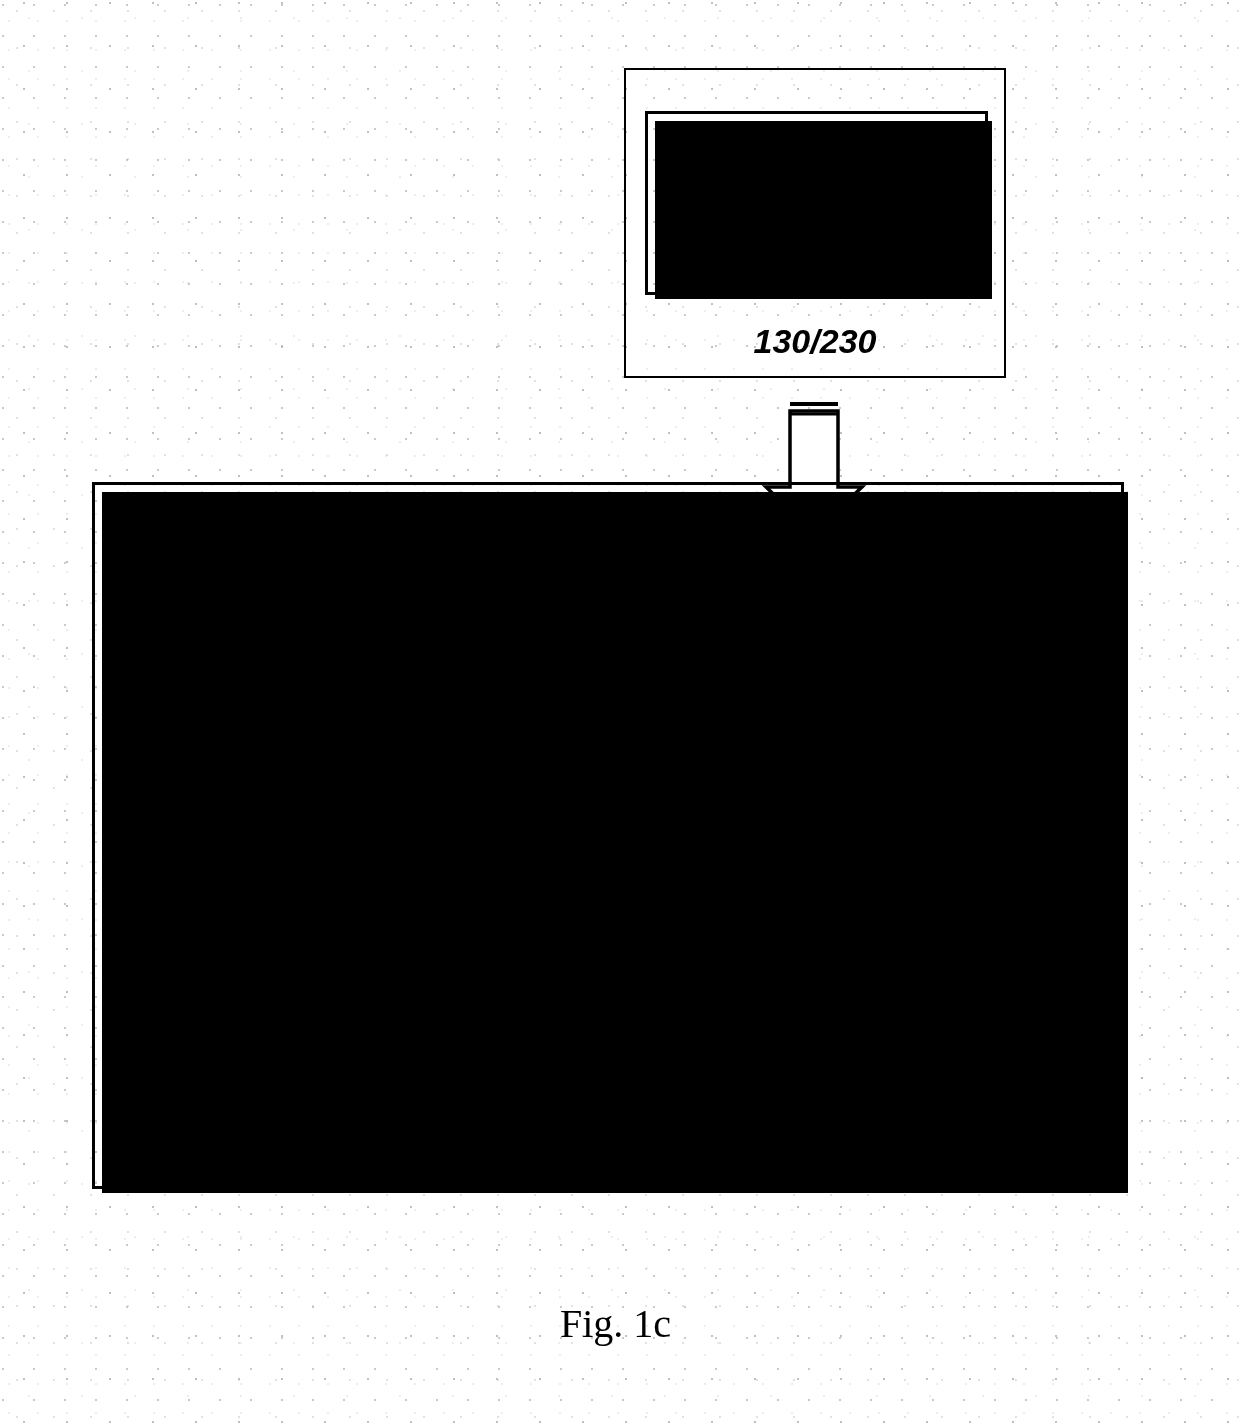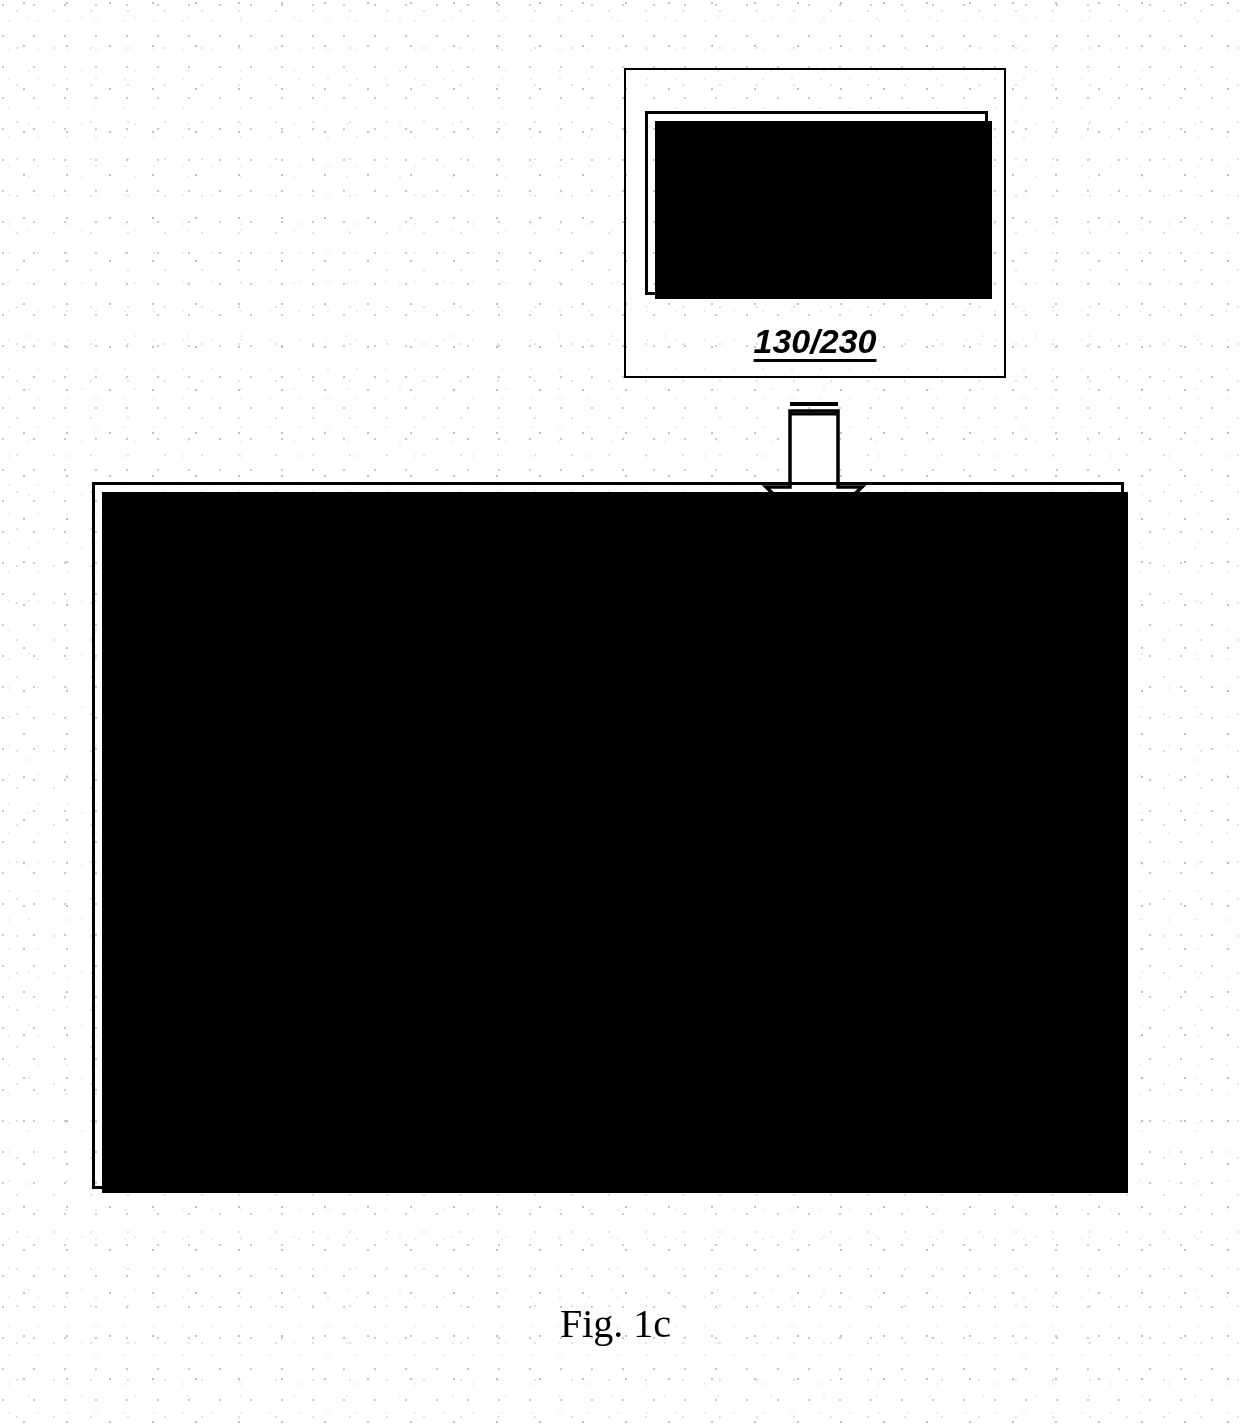--- a/index.html
+++ b/index.html
@@ -69,21 +69,20 @@
     left: 0;
     right: 0;
     text-align: center;
     font-family: "Liberation Sans", sans-serif;
     font-style: italic;
     font-weight: 700;
     color: #000;
     white-space: nowrap;
   }
   .underlined {
-    text-decoration: underline;
     text-underline-offset: 6px;
     text-decoration-thickness: 3px;
   }
   .t34 { font-size: 34px; }
 
   .caption {
     position: absolute;
     font-family: "Liberation Serif", serif;
     font-size: 40px;
     color: #000;

